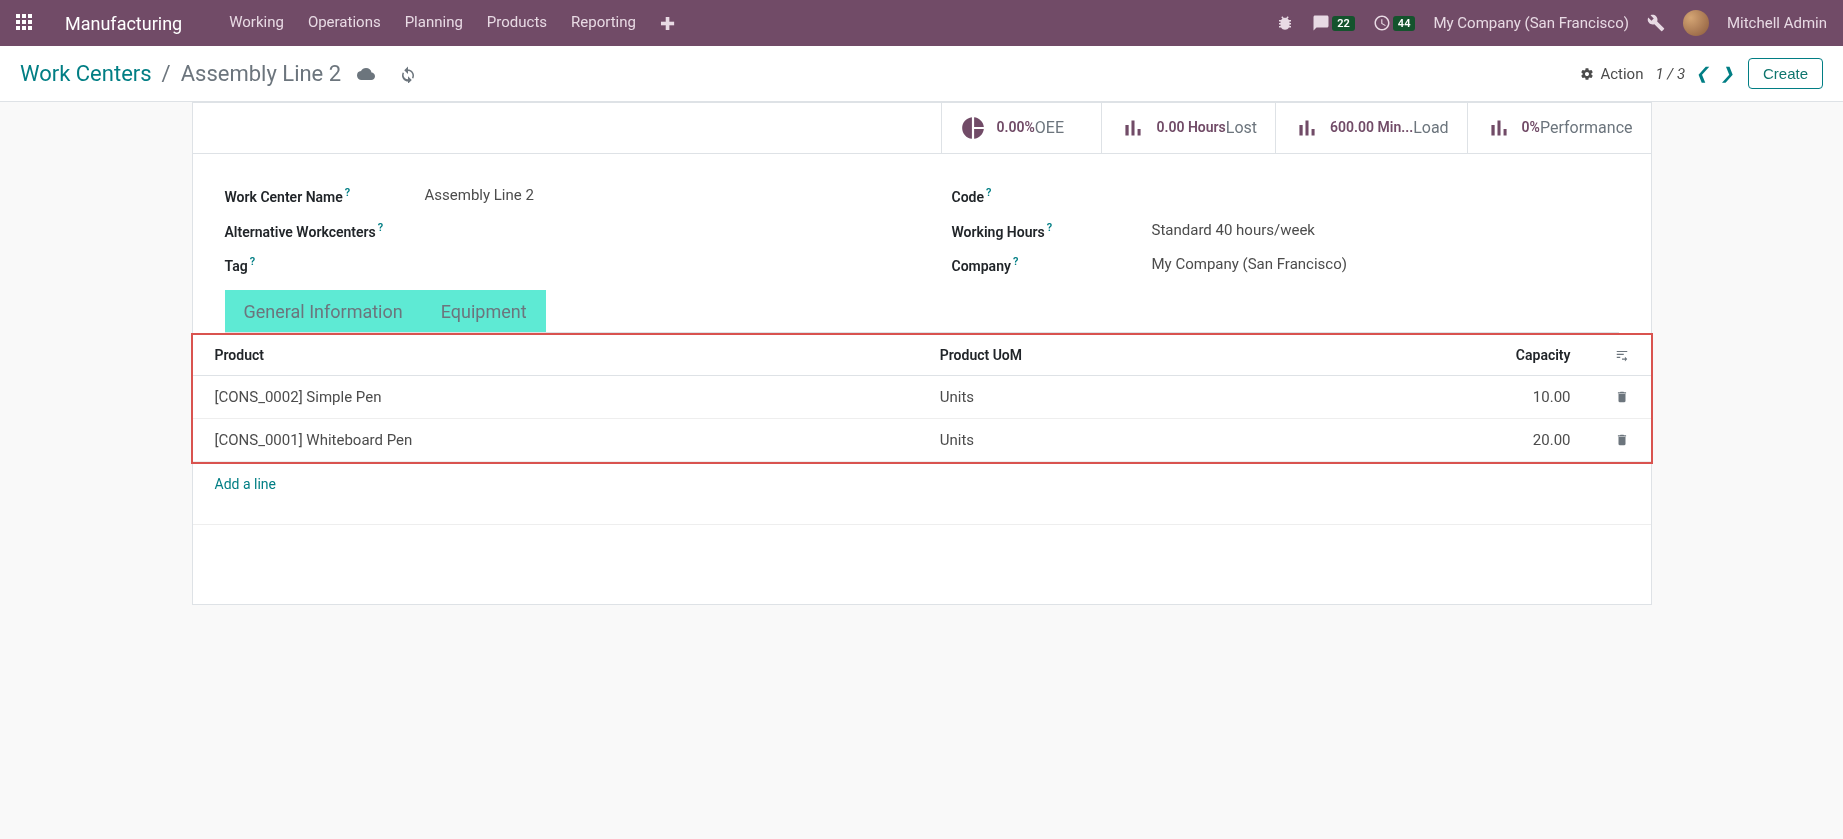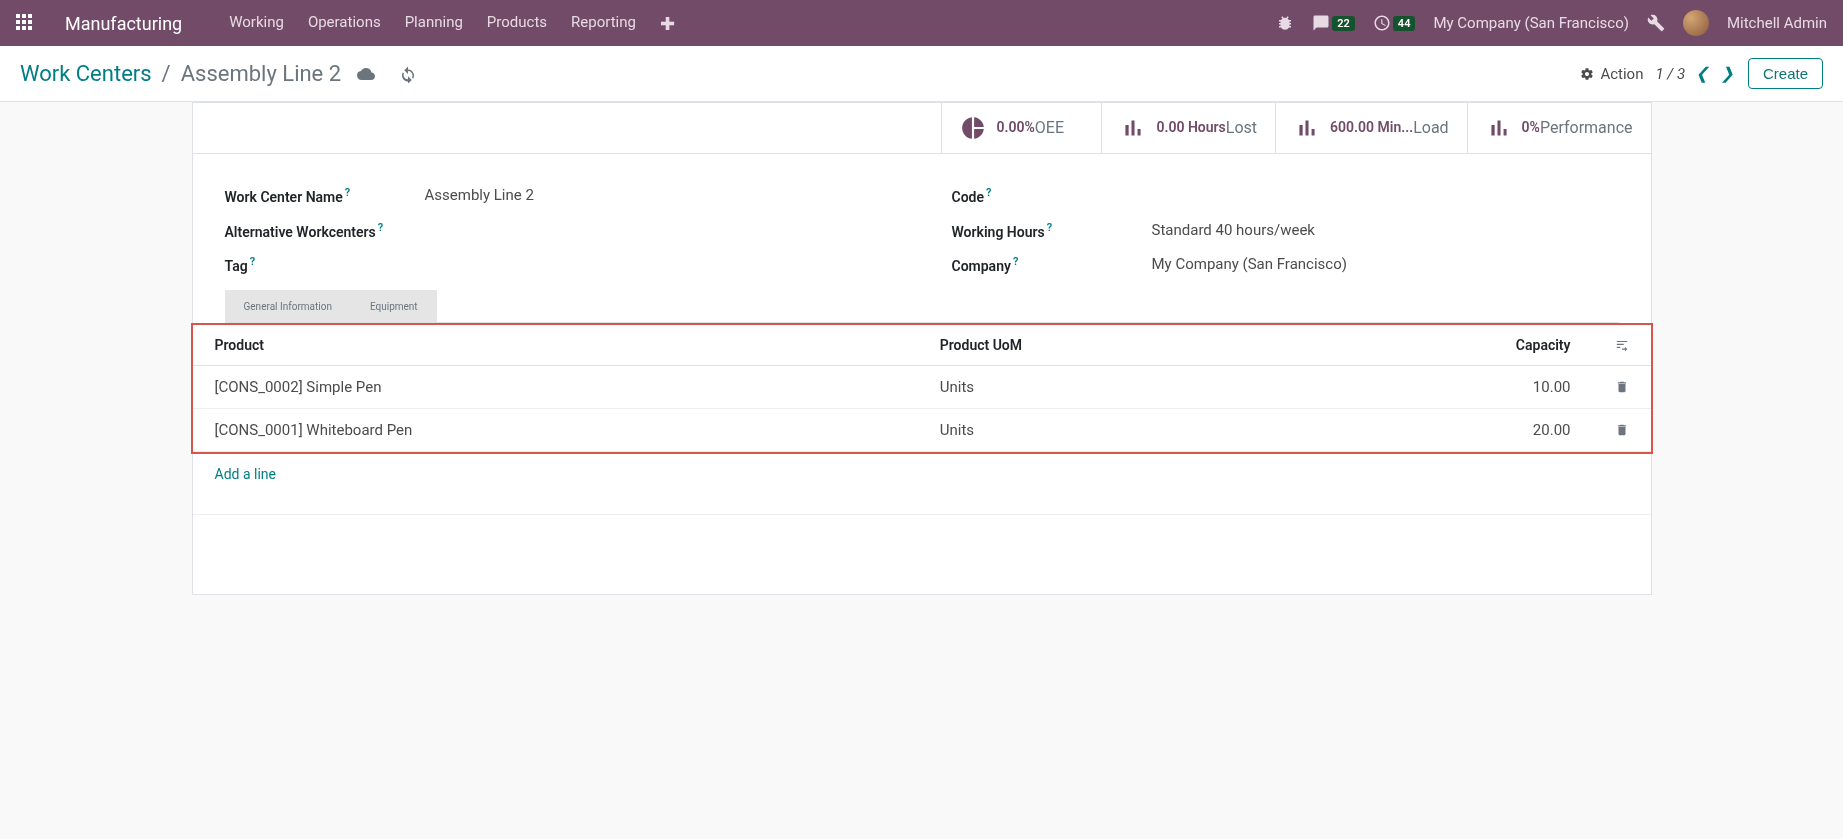--- a/index.html
+++ b/index.html
@@ -51,21 +51,21 @@
 .form-body { padding: 24px 32px 8px; }
 .form-grid { display: grid; grid-template-columns: 1fr 1fr; gap: 0 60px; }
 .form-row { display: flex; padding: 8px 0; align-items: flex-start; }
 .form-label { width: 200px; color: #212529; font-weight: 600; font-size: 14px; }
 .form-value { flex: 1; color: #4c4c4c; font-size: 15px; }
 .help-q { color: #017e84; font-size: 11px; vertical-align: super; cursor: pointer; margin-left: 2px; }
 
 
 .tabs-wrap { padding: 0 32px; }
 .tabs { display: flex; border-bottom: 1px solid #dee2e6; }
-.tab { padding: 10px 18px; color: #6c757d; cursor: pointer; border: 1px solid transparent; border-bottom: none; font-size: 10px; background: #e5e5e5; }
+.tab { padding: 10px 18px; color: #6c757d; cursor: pointer; border: 1px solid transparent; border-bottom: none; font-size: 18px; background: #5eead4; }
 .tab.active { border: 1px solid #dee2e6; border-bottom: 1px solid #fff; margin-bottom: -1px; color: #4c4c4c; }
 .tab.highlighted { outline: 2px solid #d9534f; outline-offset: -2px; }
 
 
 .table-wrap { border: 2px solid #d9534f; border-top: 2px solid #d9534f; margin: 0 -2px; }
 .table { width: 100%; border-collapse: collapse; }
 .table th { text-align: left; padding: 12px 22px; border-bottom: 1px solid #dee2e6; font-weight: 600; color: #212529; font-size: 14px; }
 .table th.num { text-align: right; }
 .th-opt { width: 30px; text-align: center; color: #6c757d; cursor: pointer; }
 .table td { padding: 12px 22px; border-bottom: 1px solid #eee; font-size: 15px; color: #4c4c4c; }

